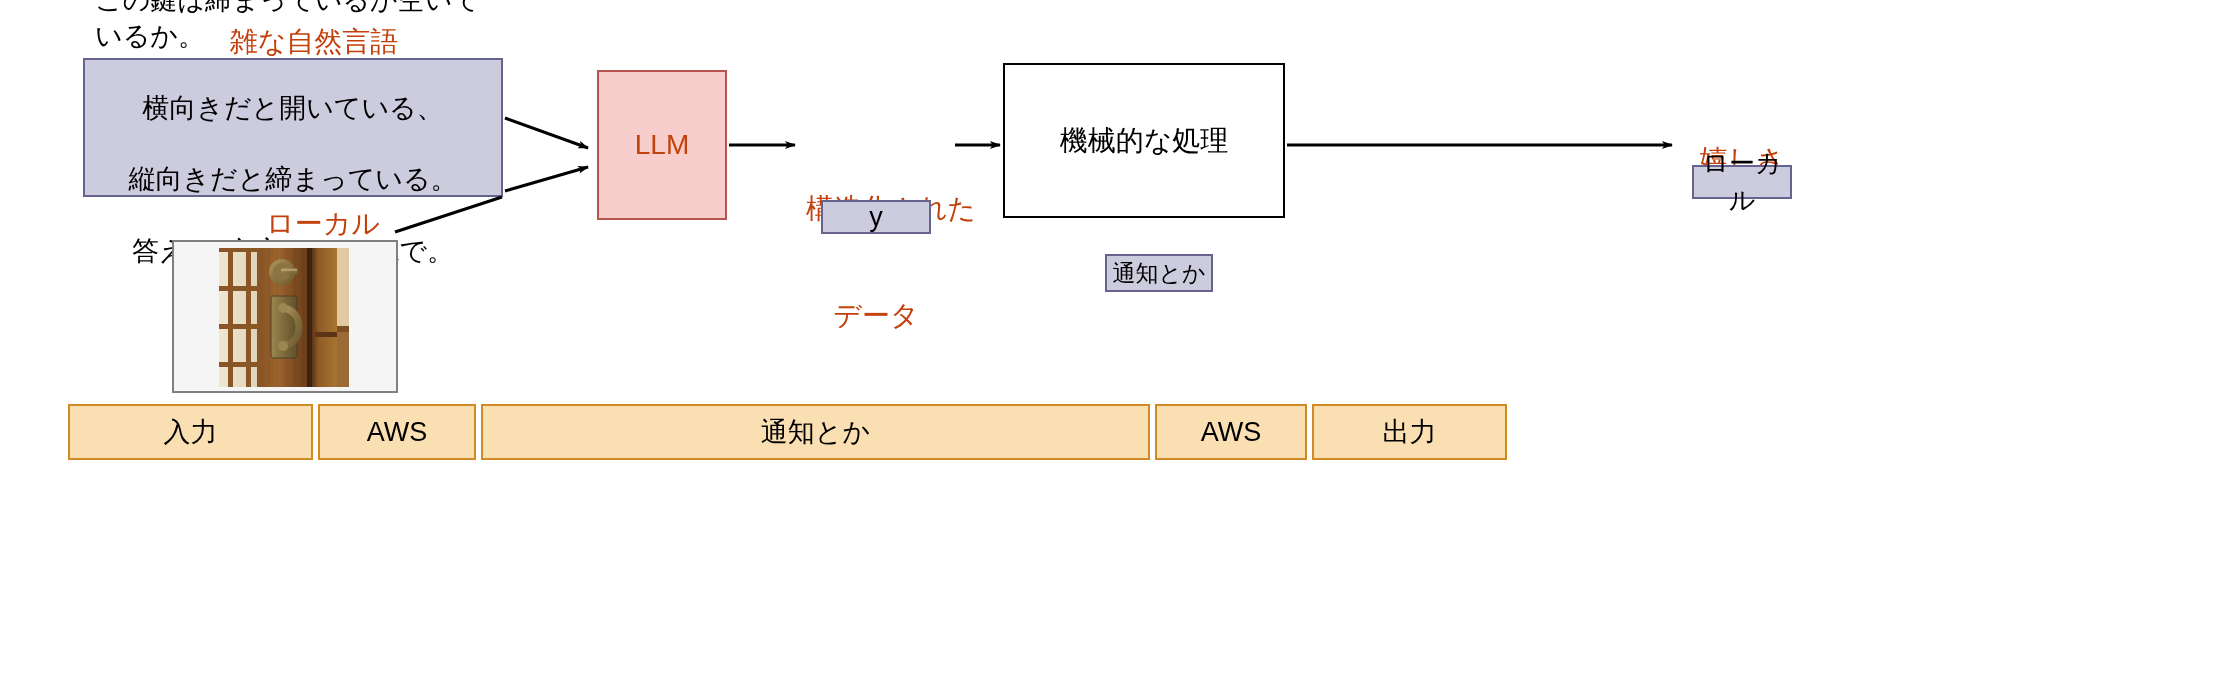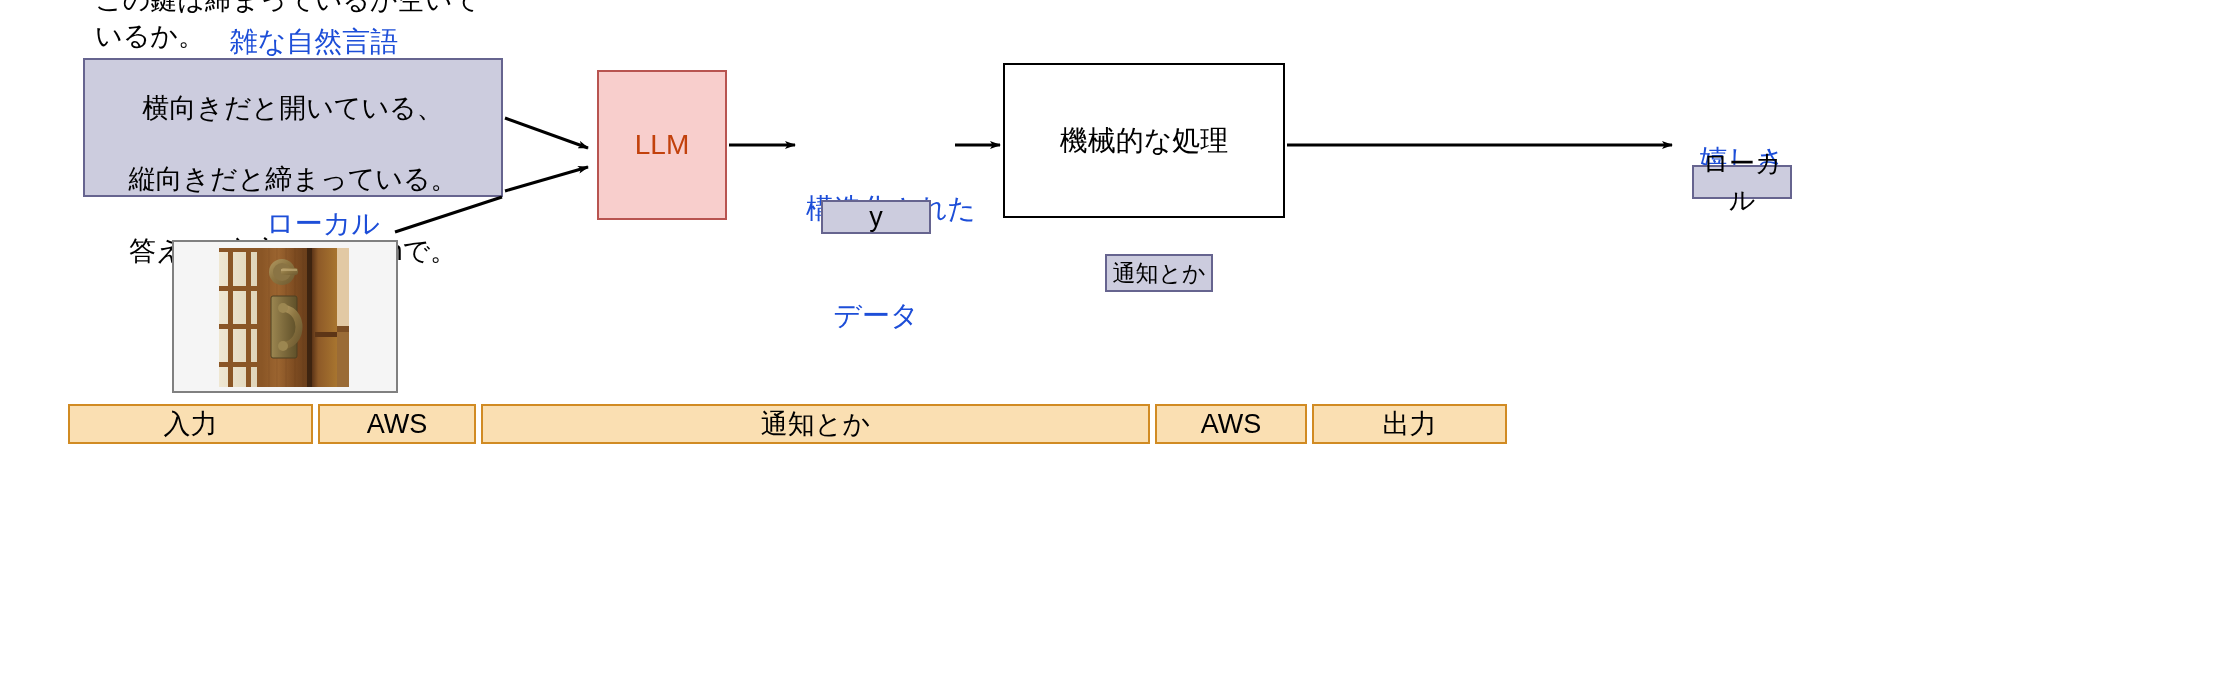--- a/index.html
+++ b/index.html
@@ -15,21 +15,21 @@
     position: relative;
     width: 2229px;
     height: 682px;
     background: #ffffff;
     overflow: hidden;
   }
   .abs { position: absolute; }
 
   
   .plain-label {
-    color: #1d4ed8;
+    color: #c2410c;
     font-size: 28px;
     line-height: 1.28;
     text-align: center;
     white-space: pre;
   }
 
   
   .lav-box {
     background: #ccccde;
     border: 2px solid #66648f;
@@ -53,21 +53,21 @@
     width: 420px;
     height: 139px;
     padding: 4px 10px 6px 10px;
   }
   #prompt-box .lav-text {
     width: 100%;
     font-size: 27px;
     line-height: 1.33;
   }
   #prompt-box .ln1 { text-align: left; }
-  #prompt-box .ln { text-align: center; }
+  #prompt-box .ln { text-align: center; font-family: Liberation Serif, serif; }
 
   
   #llm-box {
     left: 597px;
     top: 70px;
     width: 130px;
     height: 150px;
     background: #f8cecc;
     border: 2px solid #b85450;
     box-sizing: border-box;
@@ -126,21 +126,21 @@
     top: 6px;
     width: 130px;
     height: 139px;
     overflow: hidden;
   }
 
   
   .band {
     position: absolute;
     top: 404px;
-    height: 40px;
+    height: 56px;
     background: #fadfb2;
     border: 2px solid #d18b23;
     box-sizing: border-box;
     display: flex;
     align-items: center;
     justify-content: center;
   }
   .band .txt {
     font-size: 27px;
     color: #000000;

